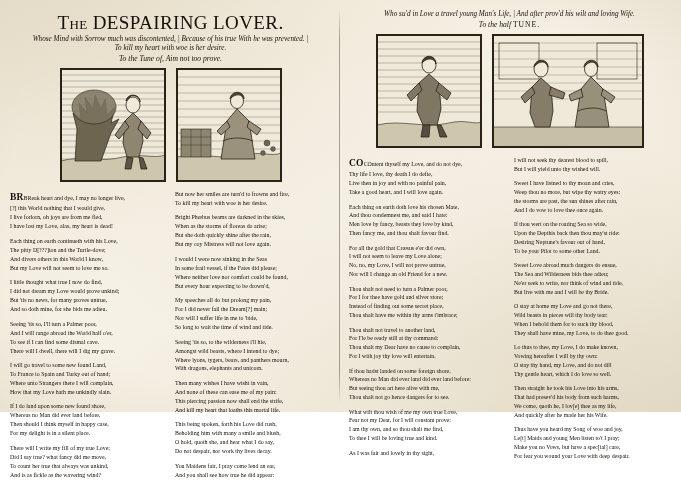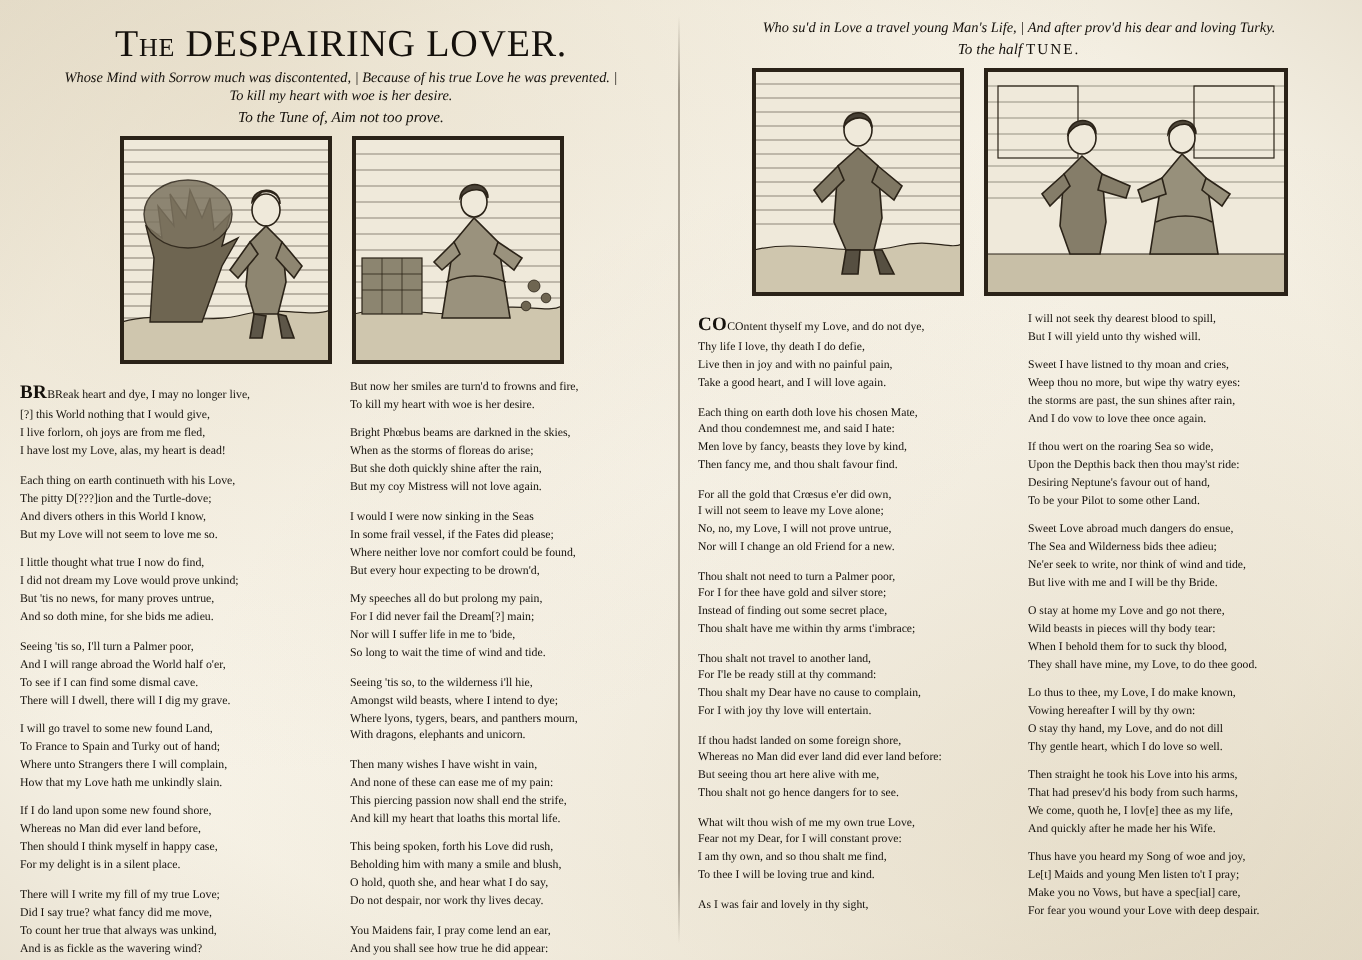--- a/index.html
+++ b/index.html
@@ -10,21 +10,21 @@
   body {
     width: 681px;
     height: 480px;
     overflow: hidden;
     font-family: "Liberation Serif", serif;
     color: #15110c;
   }
   .sheet {
     position: relative;
     width: 681px;
-    height: 480px;
+    height: 412px;
     background: #fbf8f0;
     box-sizing: border-box;
     padding: 0;
   }
   .sheet::before {
     content: "";
     position: absolute;
     inset: 0;
     background:
       radial-gradient(ellipse at 18% 12%, rgba(214,200,170,0.40) 0%, rgba(214,200,170,0) 55%),
@@ -122,21 +122,21 @@
 
 <div class="sheet">
   <div class="gutter"></div>
 
   <div class="half left">
     <div class="masthead">
       <div class="title">The DESPAIRING LOVER.</div>
       <div class="subtitle">
         <span class="seg">Whose Mind with Sorrow much was discontented,</span>
         <span> | </span>
-        <span class="seg">Because of his true Love he was prevented.</span>
+        <span class="seg">Because of his true With he was prevented.</span>
         <span> | </span>
         <span class="seg">To kill my heart with woe is her desire.</span>
       </div>
       <div class="tuneline">
         <span>To the Tune of, </span><span>Aim not too prove.</span>
       </div>
     </div>
 
     <div class="cuts">
       <div class="cut">
@@ -291,21 +291,21 @@
         </div>
       </div>
     </div>
   </div>
 
   <div class="half right">
     <div class="masthead">
       <div class="subtitle">
         <span class="seg">Who su'd in Love a travel young Man's Life,</span>
         <span> | </span>
-        <span class="seg">And after prov'd his dear and loving Turky.</span>
+        <span class="seg">And after prov'd his wilt and loving Wife.</span>
       </div>
       <div class="tuneline">
         <span>To the half </span><span class="roman">TUNE.</span>
       </div>
     </div>
 
     <div class="cuts">
       <div class="cut">
         <svg viewBox="0 0 104 112" preserveAspectRatio="none" aria-hidden="true">
           <rect x="0" y="0" width="104" height="112" fill="#efe9da"></rect>

